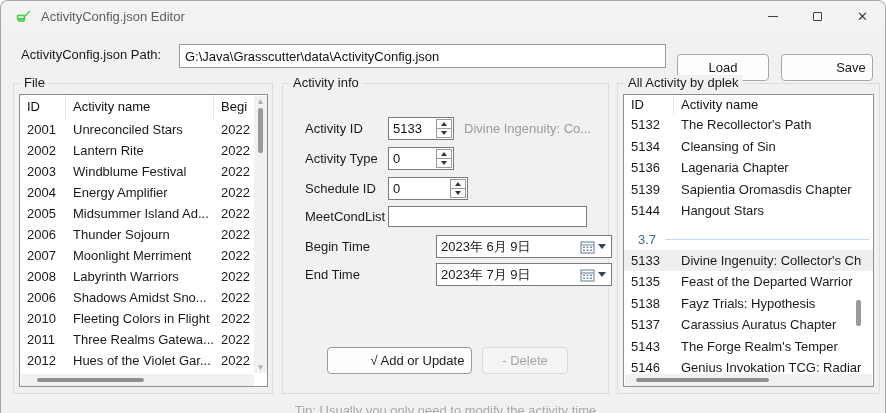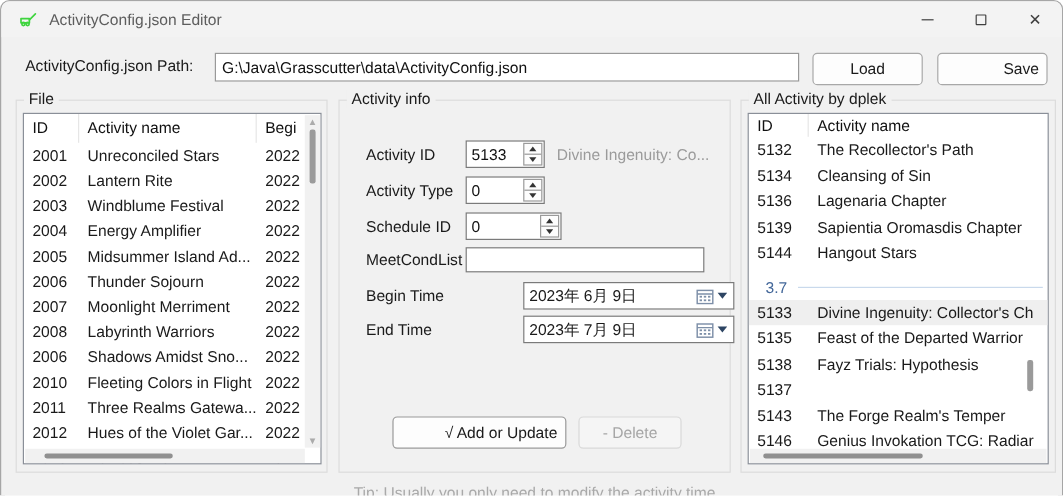--- a/index.html
+++ b/index.html
@@ -12,21 +12,21 @@
   .title-text { margin-left:8px; color:#5d5d5d; font-size:13px; }
   .win-controls { position:absolute; right:0; top:0; height:30px; display:flex; }
   .win-btn { width:45px; height:30px; display:flex; align-items:center; justify-content:center; color:#404040; font-size:12px; cursor:default; }
   .win-btn.min span { display:block; width:10px; height:1px; background:#404040; }
   .win-btn.max span { display:block; width:9px; height:9px; border:1px solid #404040; border-radius:1px; }
   .win-btn.close { font-size:13px; }
 
   
   .path-label { position:absolute; left:20px; top:46px; }
   .path-input { position:absolute; left:178px; top:43px; width:487px; height:24px; border:1px solid #999; background:#fff; font-family:"Liberation Sans",sans-serif; font-size:13px; padding:0 5px; color:#111; }
-  .btn { position:absolute; top:43px; height:27px; background:#fdfdfd; border:1px solid #a8a8a8; border-radius:4px; font-family:"Liberation Sans",sans-serif; font-size:13px; color:#1a1a1a; text-align:center; line-height:22px; }
+  .btn { position:absolute; top:53px; height:27px; background:#fdfdfd; border:1px solid #a8a8a8; border-radius:4px; font-family:"Liberation Sans",sans-serif; font-size:13px; color:#1a1a1a; text-align:center; line-height:22px; }
   .btn-load { left:676px; width:92px; }
   .btn-save { left:780px; width:92px;padding-left:48px; }
 
   
   .group { position:absolute; top:82px; height:311px; border:1px solid #dcdcdc; }
   .group-label { position:absolute; top:-9px; left:6px; background:#f1f1f1; padding:0 4px; font-size:13px; color:#1a1a1a; white-space:nowrap; }
   .grp-file { left:12px; width:260px; }
   .grp-info { left:281px; width:327px; }
   .grp-all  { left:616px; width:263px; }
 
@@ -323,20 +323,21 @@
           <div class="trow">
             <span class="cell">5135</span>
             <span class="cell">Feast of the Departed Warrior</span>
           </div>
           <div class="trow">
             <span class="cell">5138</span>
             <span class="cell">Fayz Trials: Hypothesis</span>
           </div>
           <div class="trow">
             <span class="cell">5137</span>
+            <span class="cell">Carassius Auratus Chapter</span>
           </div>
           <div class="trow">
             <span class="cell">5143</span>
             <span class="cell">The Forge Realm's Temper</span>
           </div>
           <div class="trow">
             <span class="cell">5146</span>
             <span class="cell">Genius Invokation TCG: Radiar</span>
           </div>
         </div>

